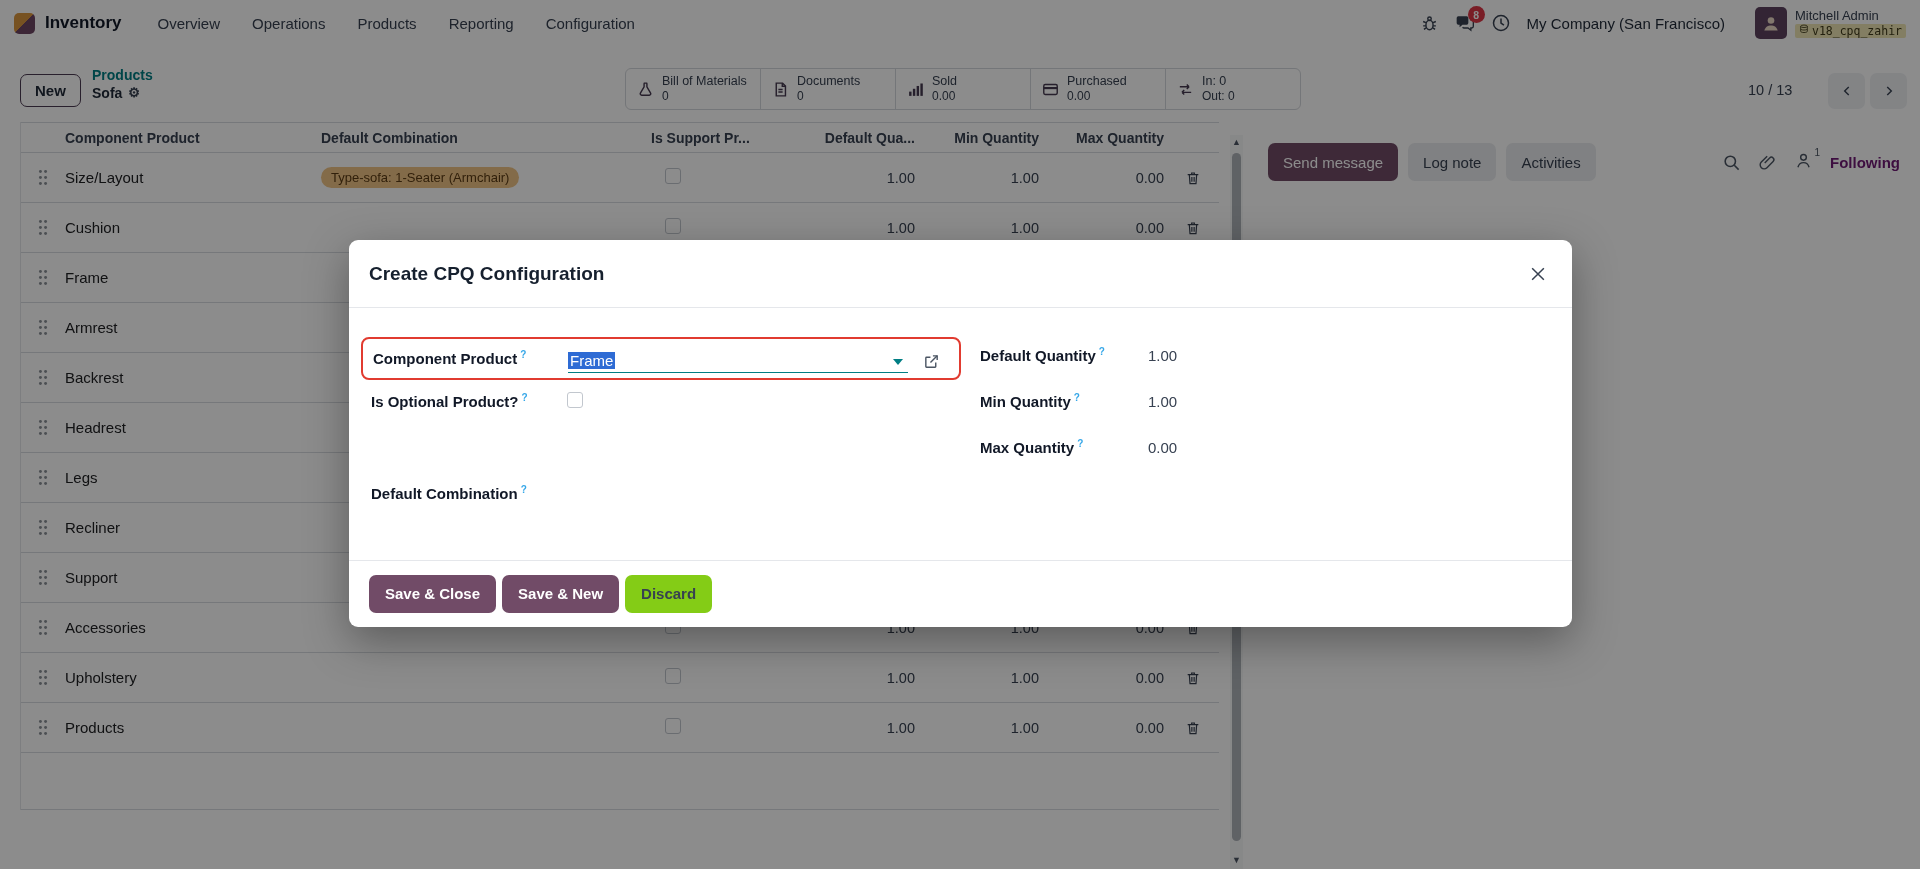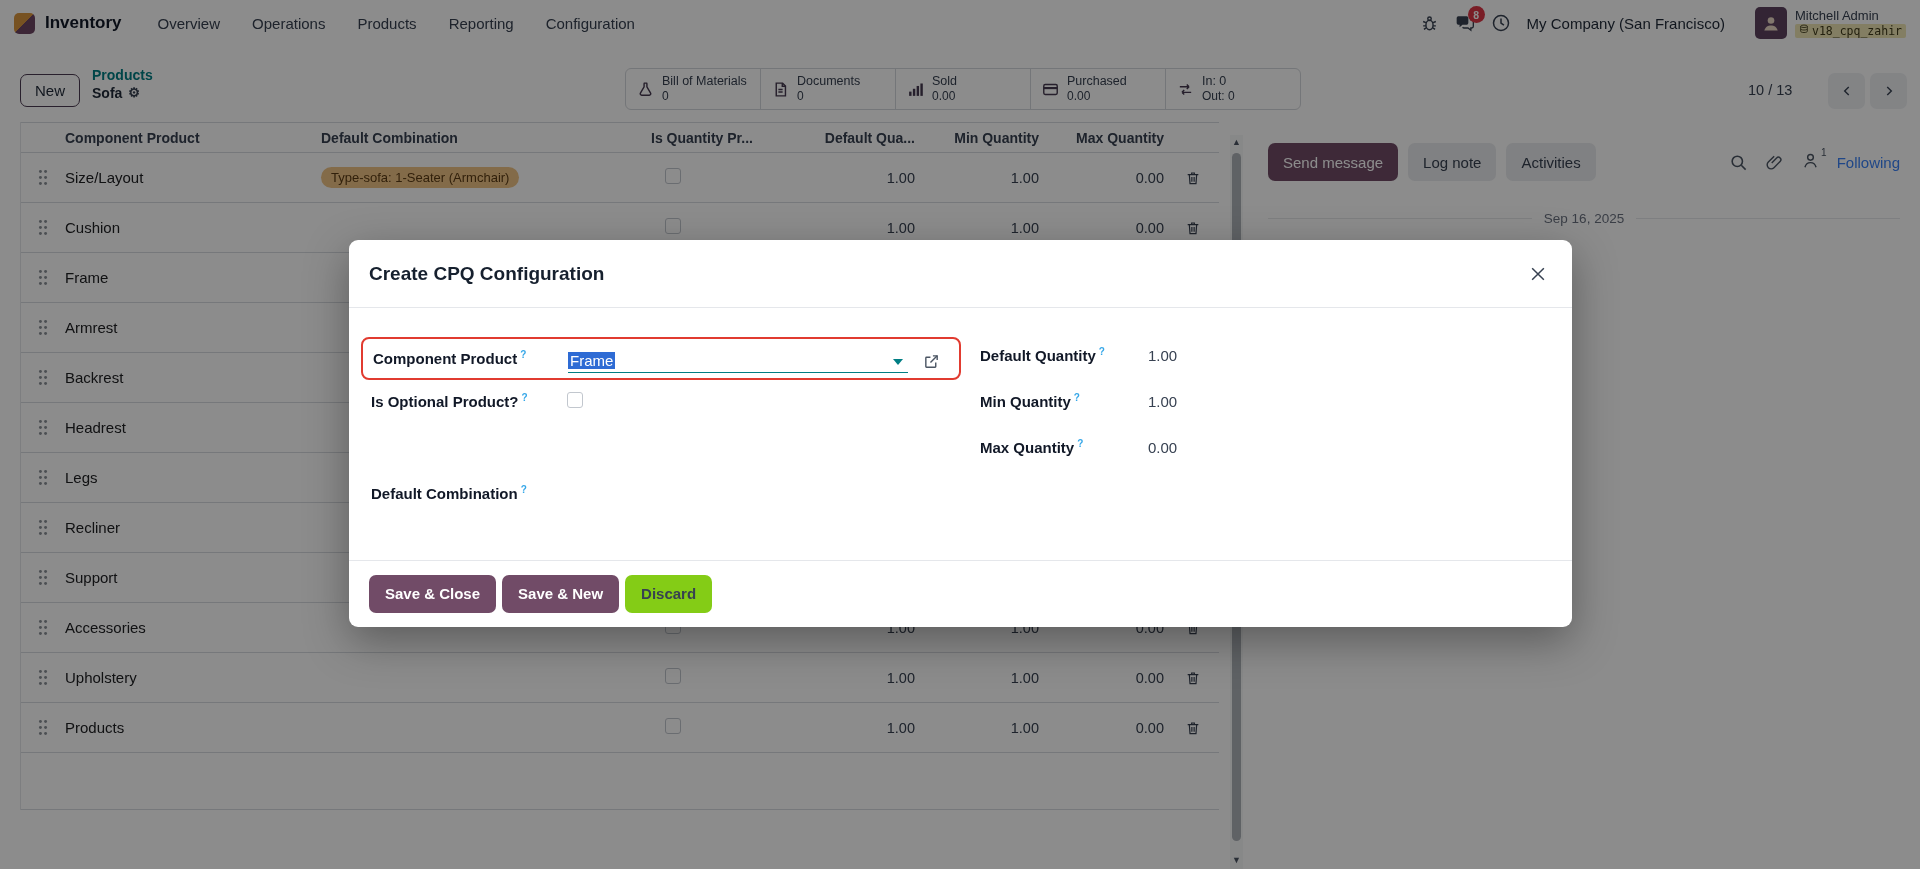--- a/index.html
+++ b/index.html
@@ -20,21 +20,21 @@
   .badge { position:absolute; top:-7px; right:-10px; background:#dc3545; color:#fff; font-size:10.5px; font-weight:700; min-width:17px; height:17px; border-radius:9px; display:flex; align-items:center; justify-content:center; padding:0 4px; }
   .company { font-size:15px; color:#1f2937; }
   .user { display:flex; align-items:center; gap:8px;margin-left:14px; }
   .avatar { width:32px; height:32px; border-radius:5px; background:#5d4260; display:flex; align-items:center; justify-content:center; color:#ecd9c6; }
   .user-meta { display:flex; flex-direction:column; line-height:1.25; }
   .user-name { font-size:13px; color:#374151; }
   .db-badge { display:flex; align-items:flex-start; gap:3px; background:#efe6b4; color:#3f3a1a; font-family:"DejaVu Sans Mono",monospace; font-size:11.5px; padding:0 4px; border-radius:2px; }
 
   
   .cp { position:absolute; top:46px; left:0; right:0; height:72px; background:#fff; }
-  .btn-new { position:absolute; left:20px; top:28px; height:33px; padding:0 14px; border:1px solid #4c3b52; border-radius:7px; background:#fff; font-size:15px; font-weight:400; color:#1f2937; cursor:pointer; font-family:inherit; }
+  .btn-new { position:absolute; left:20px; top:28px; height:33px; padding:0 14px; border:1px solid #4c3b52; border-radius:7px; background:#fff; font-size:15px; font-weight:700; color:#1f2937; cursor:pointer; font-family:inherit; }
   .bc { position:absolute; left:92px; top:20px; line-height:1.3; }
   .bc-parent { color:#017e84; font-weight:700; font-size:14px; cursor:pointer; }
   .bc-current { font-size:14px; color:#1f2937; display:flex; align-items:center; gap:6px;font-weight:bold; }
   .gear { font-size:13px; color:#374151; cursor:pointer; }
   .stats { position:absolute; left:625px; top:22px; width:676px; height:42px; border:1px solid #d4d7dc; border-radius:6px; display:flex; background:#fff; }
   .stat { flex:1; display:flex; align-items:center; gap:8px; padding:0 11px; border-right:1px solid #d4d7dc; cursor:pointer; }
   .stat:last-child { border-right:none; }
   .stat-icon { color:#463a50; flex:none; display:flex; }
   .stat-text { display:flex; flex-direction:column; line-height:1.2; }
   .stat-label { font-size:12.5px; color:#374151; white-space:nowrap; }
@@ -70,21 +70,21 @@
 
   
   .chatter { position:absolute; left:1246px; top:0; right:0; bottom:0; padding:25px 20px 0 22px; background:#fff; }
   .ch-btns { display:flex; align-items:center; gap:10px; }
   .btn-send { background:#714B67; color:#fff; font-size:15px; font-weight:500; height:38px; padding:0 15px; border-radius:7px; border:none; cursor:pointer; font-family:inherit; }
   .btn-ch { background:#e9ebee; color:#374151; font-size:15px; font-weight:500; height:38px; padding:0 15px; border-radius:7px; border:none; cursor:pointer; font-family:inherit; }
   .icon-grp { margin-left:auto; display:flex; align-items:center; gap:17px; color:#4b5563; }
   .icon-grp svg { cursor:pointer; }
   .follower { position:relative; cursor:pointer; }
   .follower sup { position:absolute; top:-4px; right:-7px; font-size:10px; color:#4b5563; }
-  .following { color:#3b82f6; font-size:15px; font-weight:400; cursor:pointer; }
+  .following { color:#701a75; font-size:15px; font-weight:700; cursor:pointer; }
   .date-sep { margin-top:30px; display:flex; align-items:center; gap:12px; color:#6b7280; font-size:13.5px; }
   .date-sep .line { flex:1; height:1px; background:#e5e7eb; }
 
   
   .overlay { position:absolute; inset:0; background:rgba(0,0,0,0.45); z-index:40; }
   .modal { position:absolute; left:349px; top:240px; width:1223px; height:387px; background:#fff; border-radius:9px; z-index:50; box-shadow:0 14px 44px rgba(0,0,0,.35); }
   .modal-header { height:68px; border-bottom:1px solid #e5e7eb; display:flex; align-items:center; padding:0 24px 0 20px; }
   .modal-title { font-size:19px; font-weight:700; color:#16202e; }
   .modal-close { margin-left:auto; background:none; border:none; color:#374151; cursor:pointer; display:flex; }
   .modal-body { position:relative; height:252px; }
@@ -252,21 +252,21 @@
         </button>
     </div>
   </div>
 
   <div class="content">
     <div class="table">
       <div class="thead">
         <div class="hcell"></div>
         <div class="hcell">Component Product</div>
         <div class="hcell">Default Combination</div>
-        <div class="hcell">Is Quantity Pr...</div>
+        <div class="hcell">Is Support Pr...</div>
         <div class="hcell h-num">Default Qua...</div>
         <div class="hcell h-num">Min Quantity</div>
         <div class="hcell h-num">Max Quantity</div>
         <div class="hcell"></div>
       </div>
       <div id="table-body">
   <div class="trow">
     <div class="cell c-grip">
       <svg class="grip" width="12" height="19" viewBox="0 0 14 22">
                 <circle cx="4" cy="4" r="1.7"></circle>
@@ -590,25 +590,20 @@
             </svg>
           <span class="follower">
             <svg width="19" height="19" viewBox="0 0 24 24" fill="none" stroke="currentColor" stroke-width="1.8">
                 <circle cx="12" cy="8" r="3.6"></circle>
                 <path d="M5 20.5c1.1-4.3 4-5.8 7-5.8s5.9 1.5 7 5.8"></path>
               </svg>
             <sup>1</sup>
           </span>
           <span class="following">Following</span>
         </div>
-      </div>
-      <div class="date-sep">
-        <div class="line"></div>
-        <span>Sep 16, 2025</span>
-        <div class="line"></div>
       </div>
     </div>
   </div>
 
   <div class="overlay"></div>
 
   <div class="modal">
     <div class="modal-header">
       <span class="modal-title">Create CPQ Configuration</span>
       <button class="modal-close">

